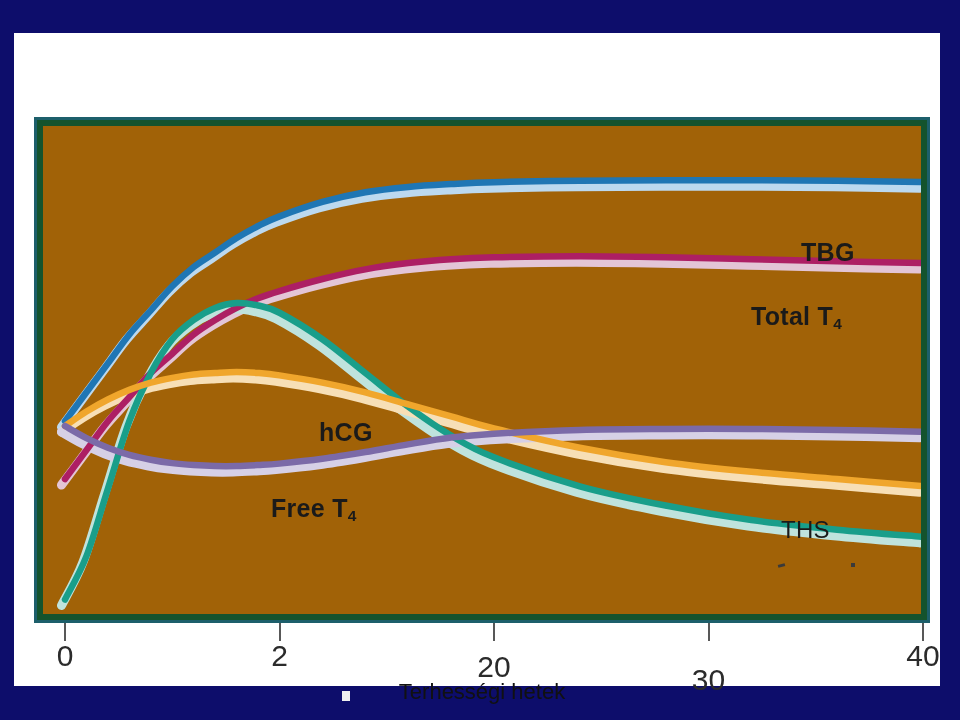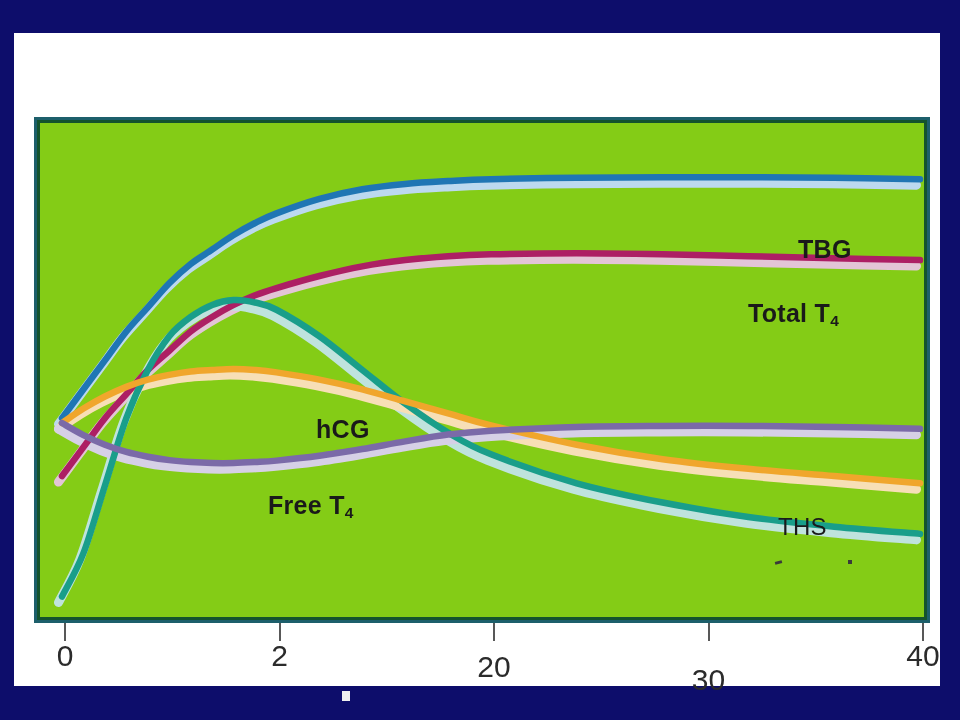--- a/index.html
+++ b/index.html
@@ -59,22 +59,22 @@
     width: 896px;
     height: 506px;
     box-sizing: border-box;
     border: 3px solid #1d5f6b;
     background: #ffffff;
   }
   #chart-frame-inner {
     position: absolute;
     inset: 0;
     box-sizing: border-box;
-    border: 3px solid #14532d;
-    background: #84cc16;
+    border: 6px solid #14532d;
+    background: #a16207;
   }
   #plot-area {
     position: absolute;
     inset: 0;
     overflow: hidden;
   }
   #plot-svg {
     position: absolute;
     left: 0;
     top: 0;
@@ -207,16 +207,17 @@
         <div class="x-tick-label" style="left: 31px;">0</div>
         <div class="x-tick" style="left: 244.5px;"></div>
         <div class="x-tick-label" style="left: 245.5px;">2</div>
         <div class="x-tick" style="left: 459px;"></div>
         <div class="x-tick-label" style="left: 460px; margin-top: 11px;">20</div>
         <div class="x-tick" style="left: 673.5px;"></div>
         <div class="x-tick-label" style="left: 674.5px; margin-top: 24px;">30</div>
         <div class="x-tick" style="left: 888px;"></div>
         <div class="x-tick-label" style="left: 889px;">40</div>
       </div>
+    <div id="x-axis-title">Terhességi hetek</div>
     <div id="title-speck"></div>
 
   </div>
 </div>
 
 </body></html>

